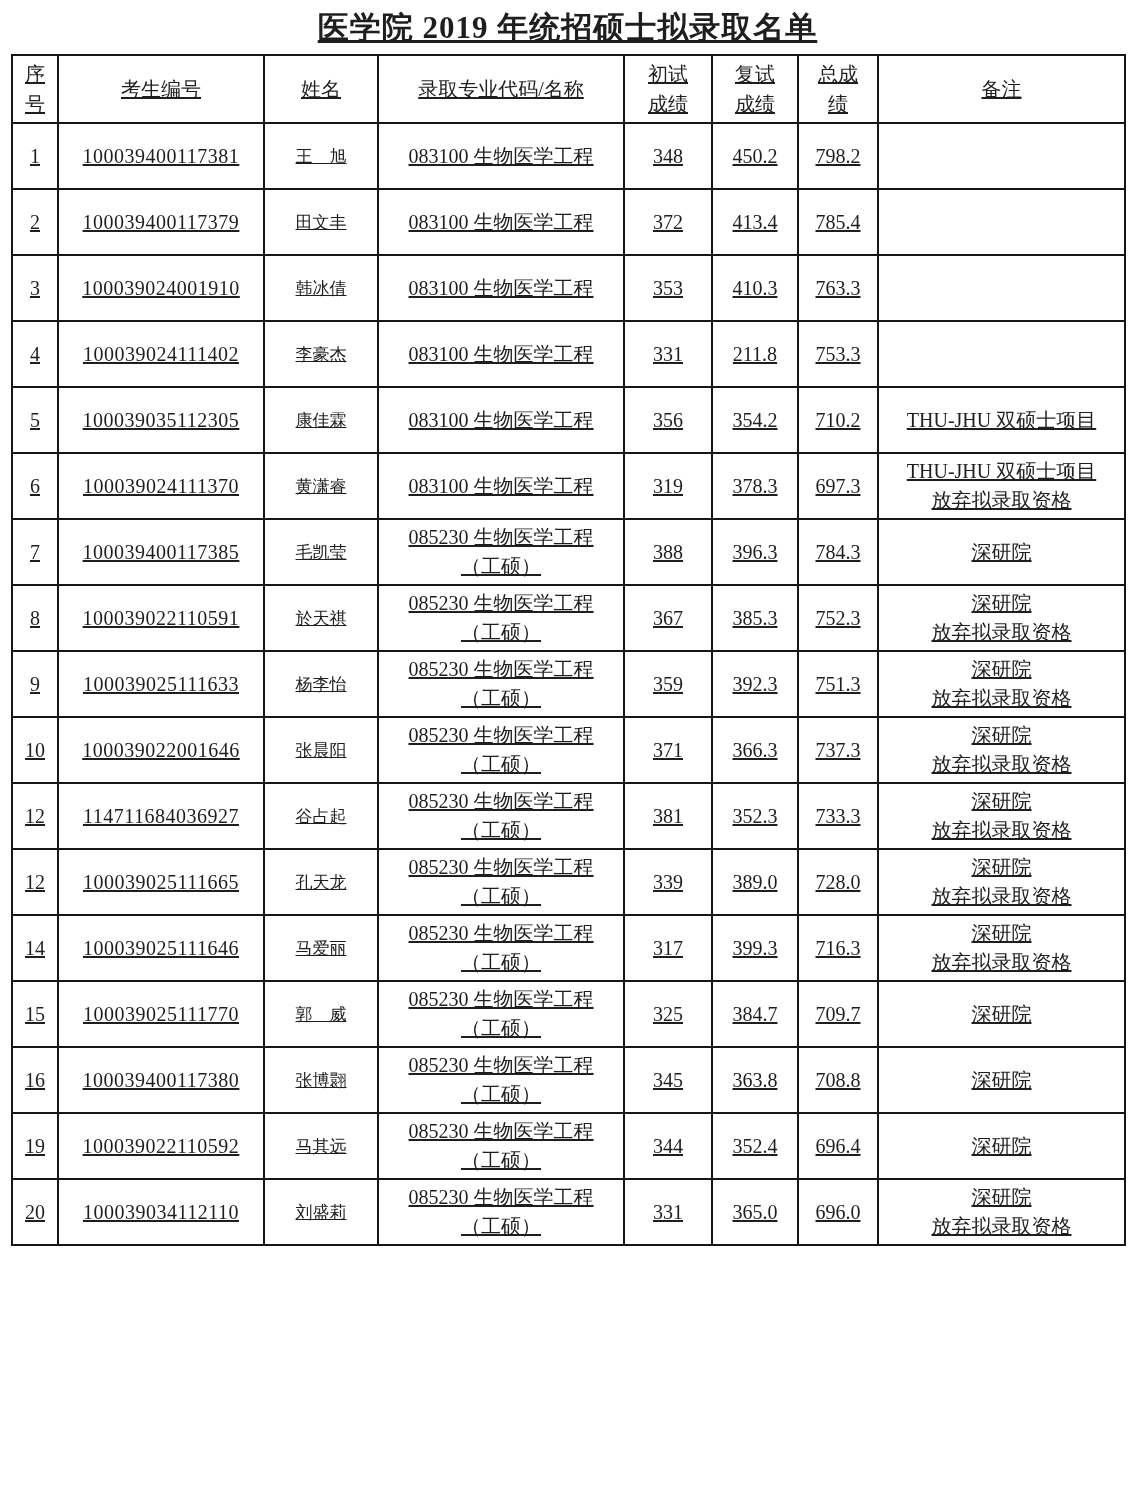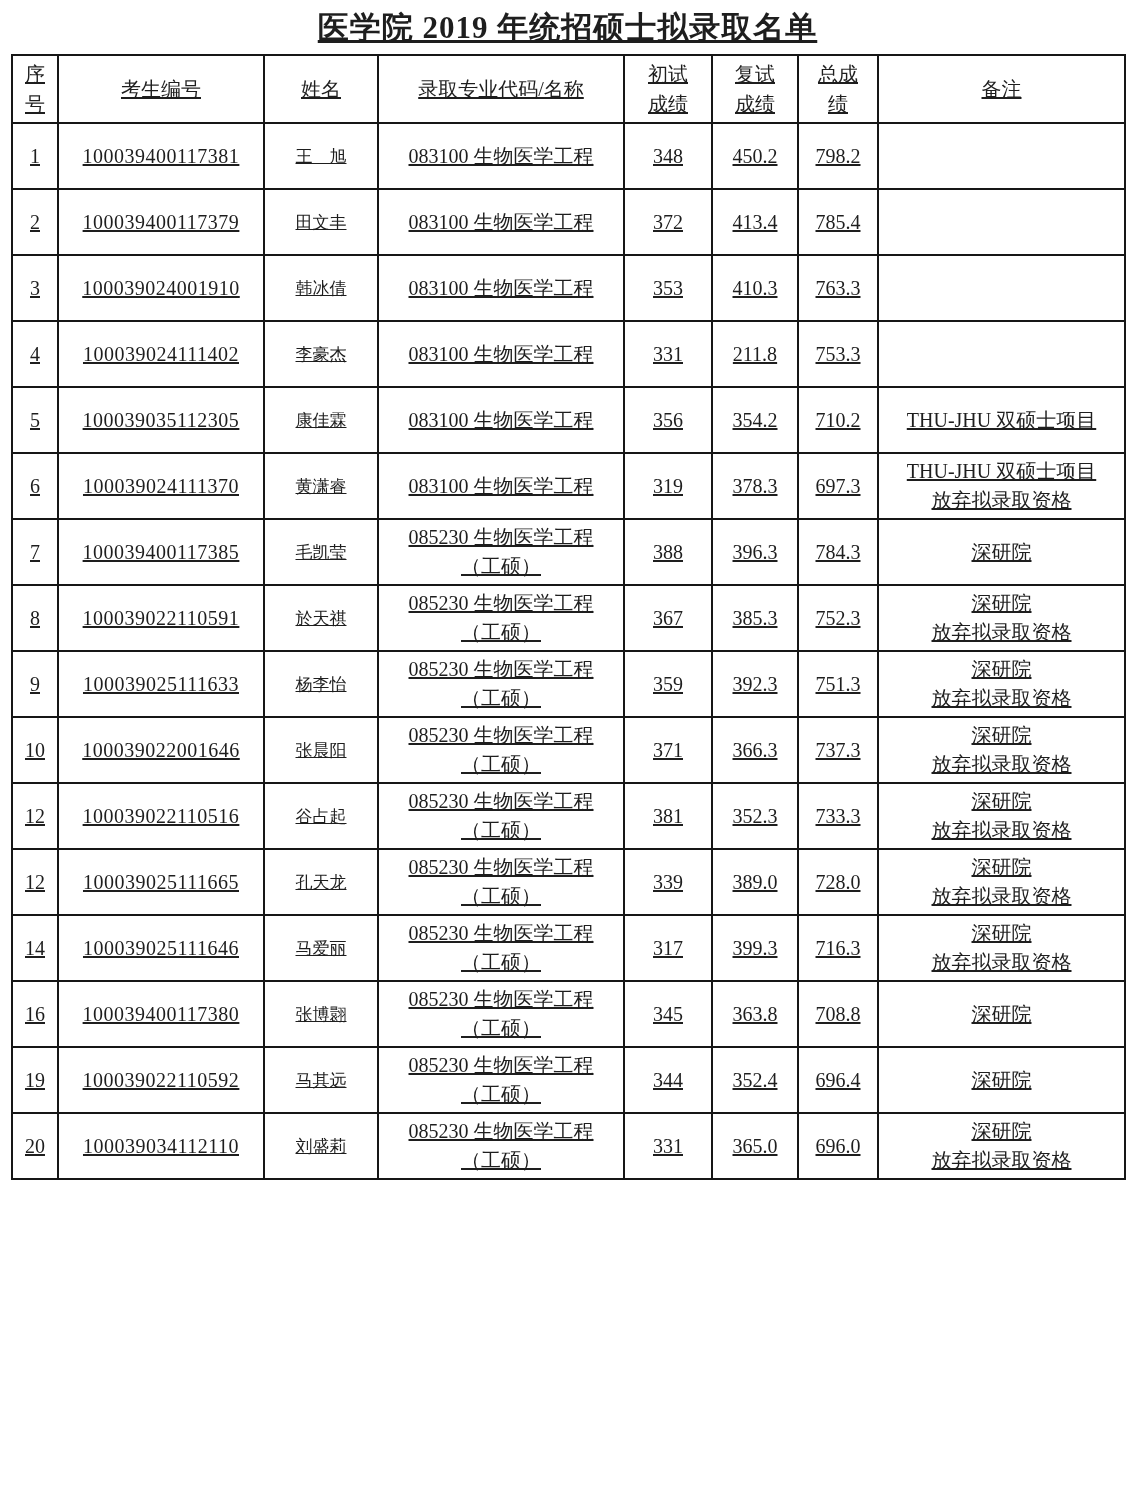--- a/index.html
+++ b/index.html
@@ -355,21 +355,21 @@
           <td class="remark">
             <div class="line">深研院</div>
             <div class="line">放弃拟录取资格</div>
           </td>
         </tr>
         <tr>
           <td class="row-number">
             <div class="line">12</div>
           </td>
           <td class="candidate-id">
-            <div class="line">100039022110516</div>
+            <div class="line">114711684036927</div>
           </td>
           <td class="candidate-name">
             <div class="line">谷占起</div>
           </td>
           <td class="major">
             <div class="line">085230 生物医学工程</div>
             <div class="line">（工硕）</div>
           </td>
           <td class="initial-score">
             <div class="line">381</div>
@@ -432,20 +432,47 @@
           </td>
           <td class="retest-score">
             <div class="line">399.3</div>
           </td>
           <td class="total-score">
             <div class="line">716.3</div>
           </td>
           <td class="remark">
             <div class="line">深研院</div>
             <div class="line">放弃拟录取资格</div>
+          </td>
+        </tr>
+        <tr>
+          <td class="row-number">
+            <div class="line">15</div>
+          </td>
+          <td class="candidate-id">
+            <div class="line">100039025111770</div>
+          </td>
+          <td class="candidate-name">
+            <div class="line">郭　威</div>
+          </td>
+          <td class="major">
+            <div class="line">085230 生物医学工程</div>
+            <div class="line">（工硕）</div>
+          </td>
+          <td class="initial-score">
+            <div class="line">325</div>
+          </td>
+          <td class="retest-score">
+            <div class="line">384.7</div>
+          </td>
+          <td class="total-score">
+            <div class="line">709.7</div>
+          </td>
+          <td class="remark">
+            <div class="line">深研院</div>
           </td>
         </tr>
         <tr>
           <td class="row-number">
             <div class="line">16</div>
           </td>
           <td class="candidate-id">
             <div class="line">100039400117380</div>
           </td>
           <td class="candidate-name">

